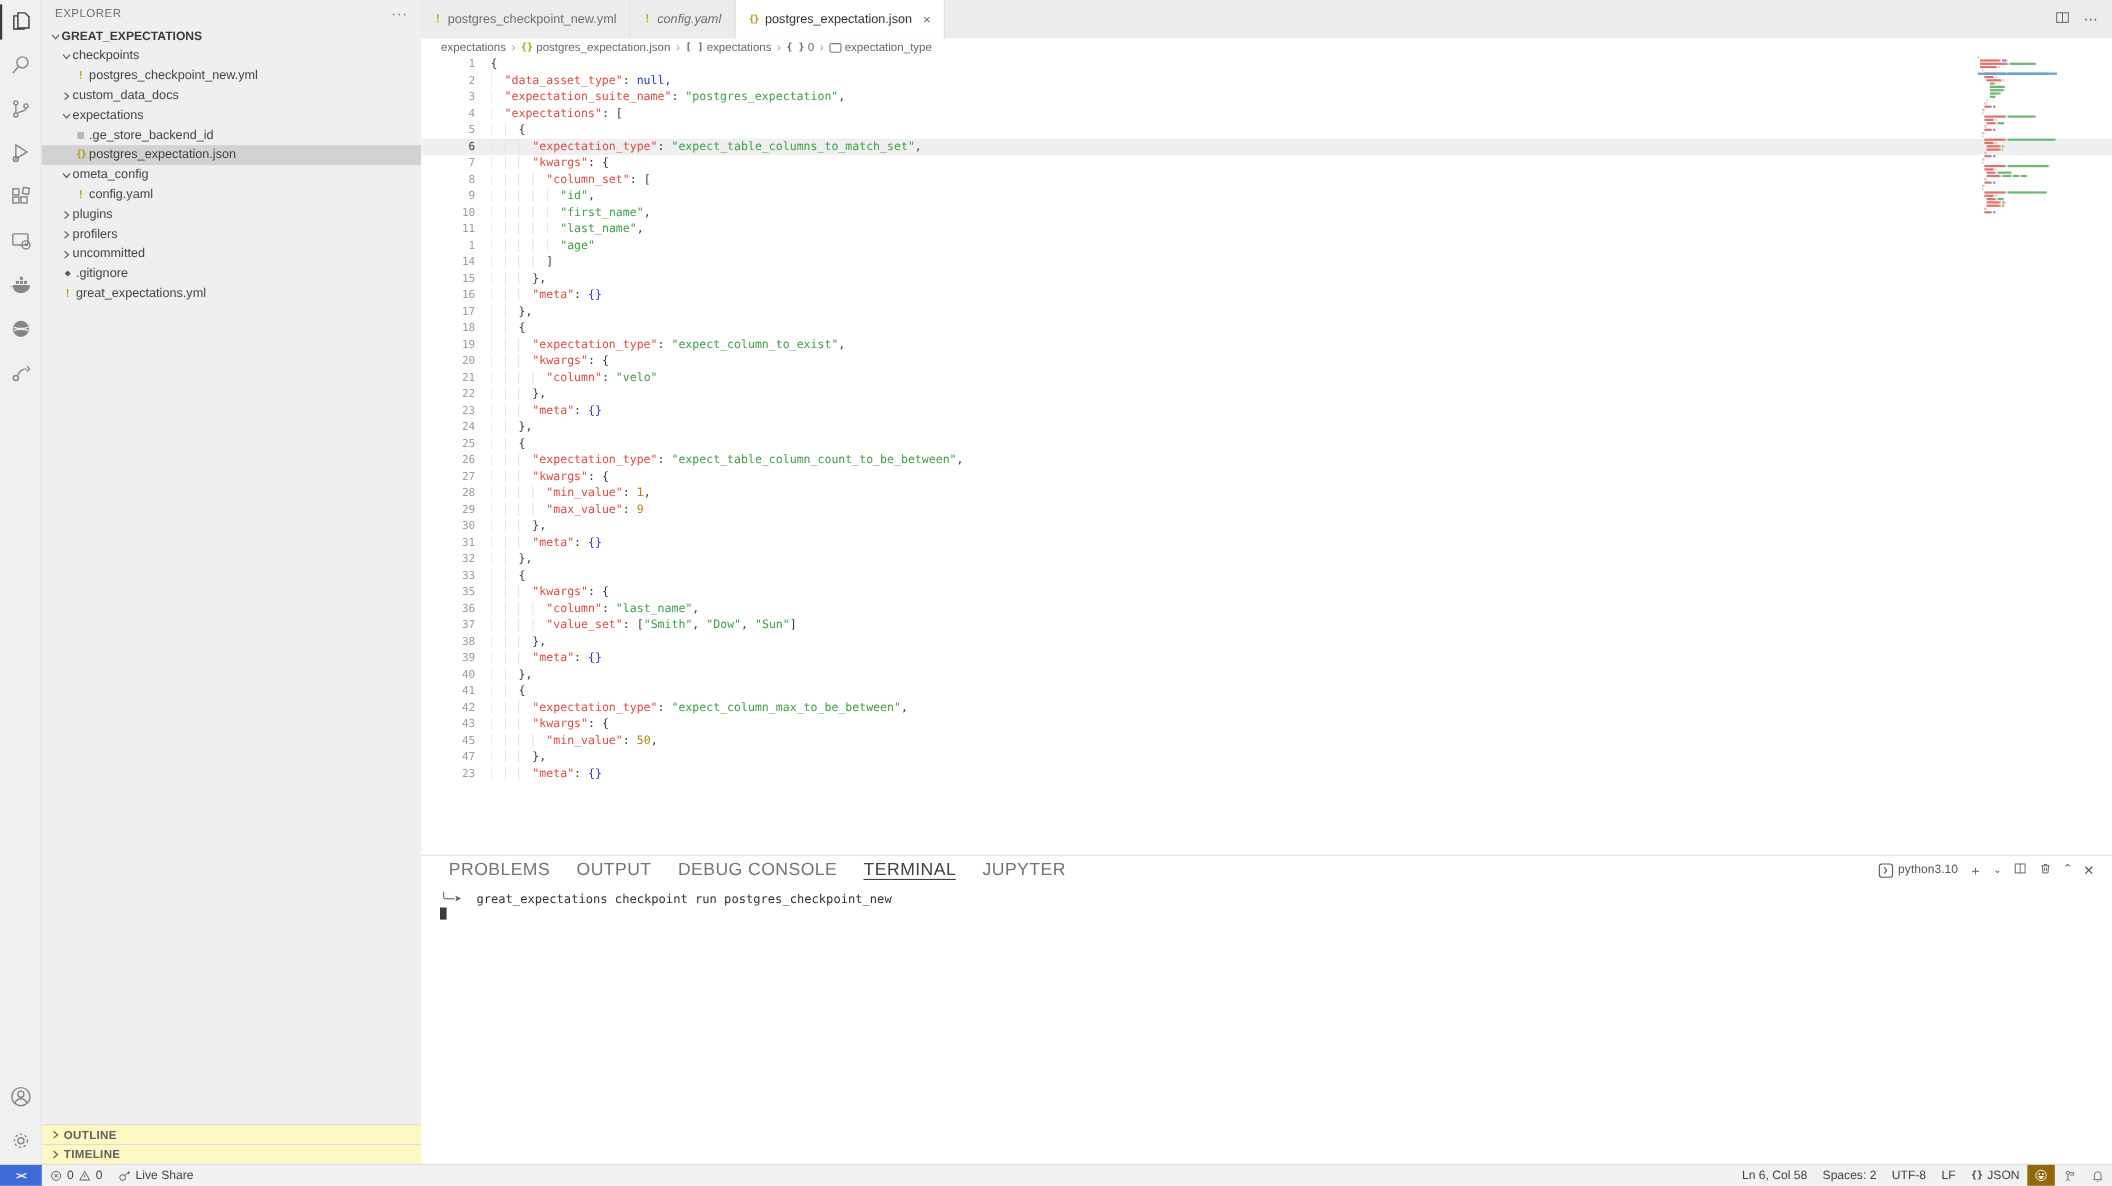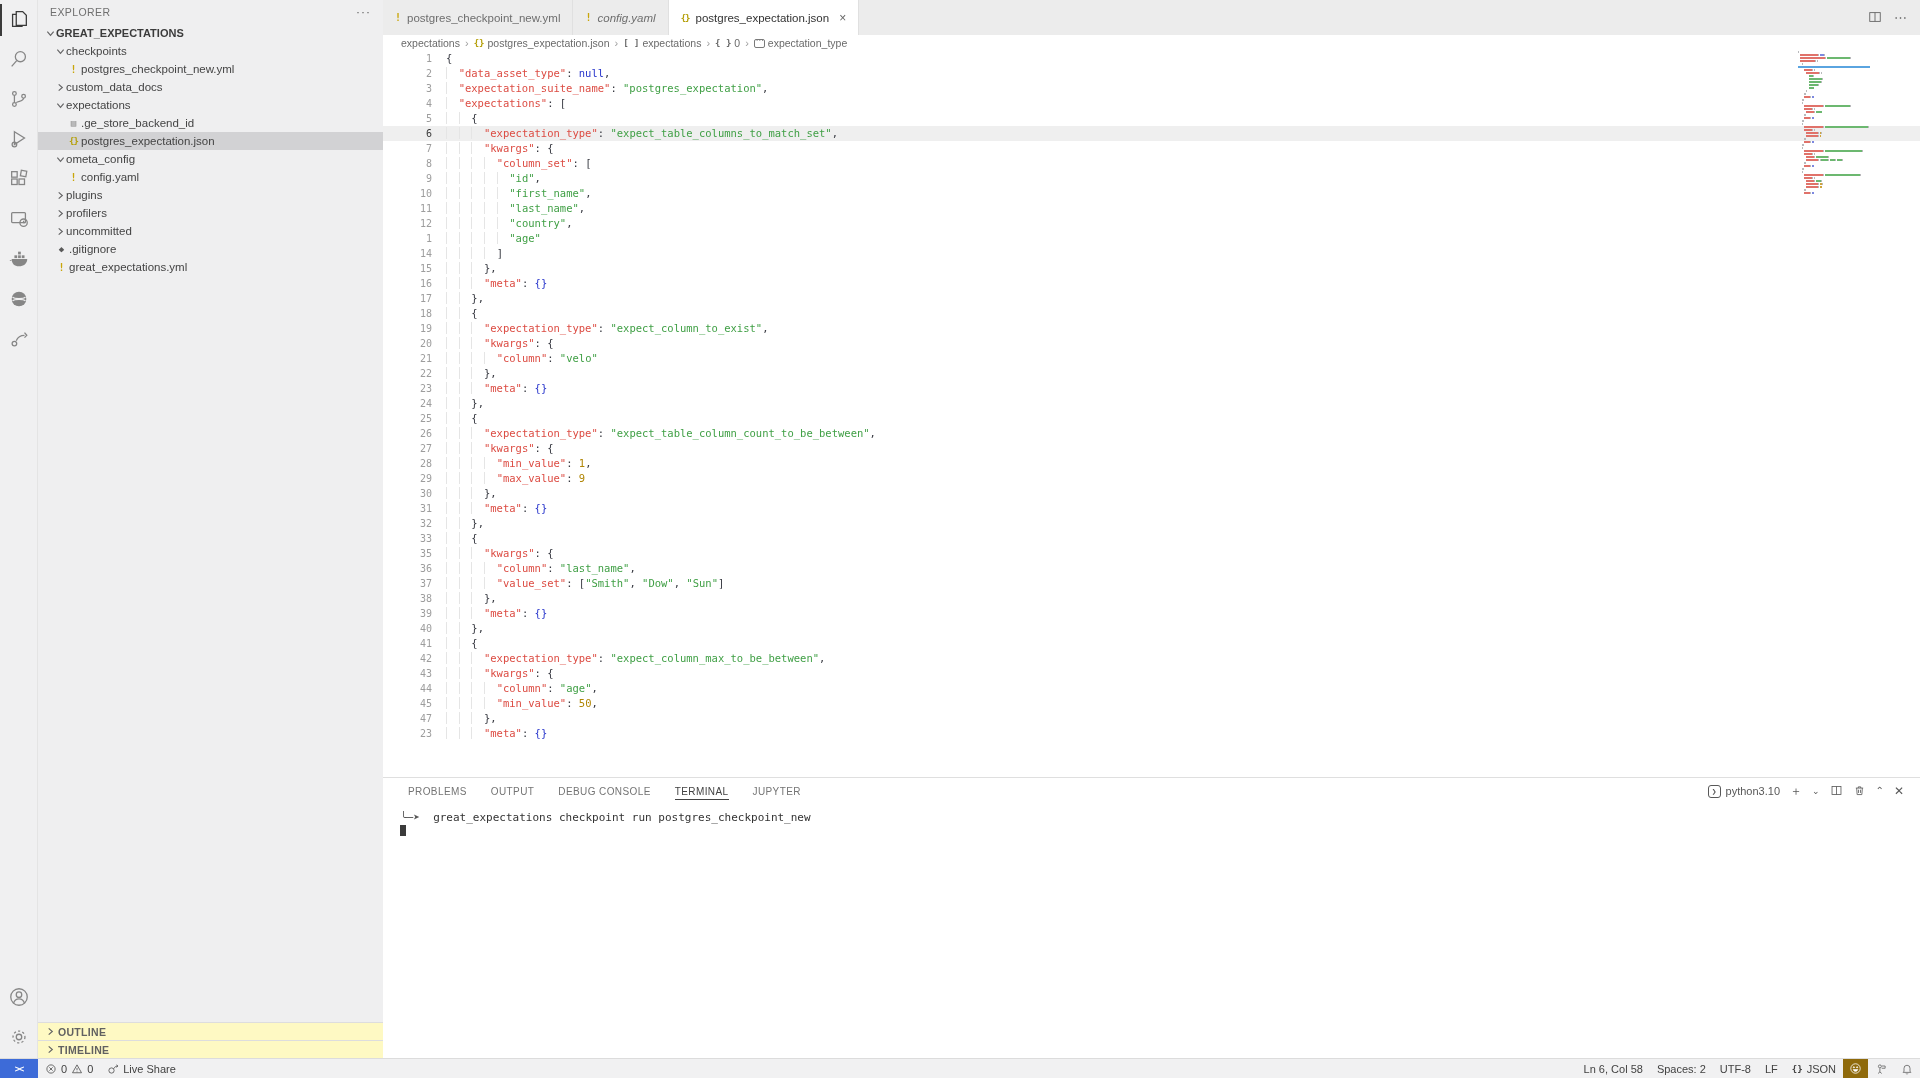--- a/index.html
+++ b/index.html
@@ -74,21 +74,21 @@
   .mm-row { height:2px; margin-bottom:1px; white-space:nowrap; font-size:0; }
   .mm-seg { display:inline-block; height:2px; }
   .mm-k { background:#e0726a; } .mm-s { background:#6cb870; } .mm-n { background:#cfa43c; }
   .mm-c { background:#7c88e0; } .mm-b { background:#7c88e0; } .mm-p { background:#b9b9bc; }
   .mm-w { background:transparent; }
   #mm-cursor { position:absolute; left:0; right:0; height:2px; background:#5aa4e0; }
 
   
   #panel { position:absolute; left:0; right:0; bottom:0; height:281px; background:#fff; border-top:1px solid #dfdfdf; }
   #panel-tabs { height:26px; display:flex; align-items:stretch; padding-left:25px; }
-  .ptab { display:flex; align-items:center; margin-right:24px; font-size:10px; letter-spacing:.4px; color:#747474; cursor:pointer; position:relative; }
+  .ptab { display:flex; align-items:center; margin-right:24px; font-size:16px; letter-spacing:.4px; color:#747474; cursor:pointer; position:relative; }
   .ptab.active { color:#424242; }
   .ptab.active::after { content:""; position:absolute; left:0; right:0; bottom:4px; height:1px; background:#424242; }
   #panel-actions { margin-left:auto; display:flex; align-items:center; gap:10px; padding-right:16px; color:#585858; }
   #panel-actions svg { width:13px; height:13px; }
   #shell-box { display:flex; align-items:center; gap:5px; cursor:pointer; }
   .term-badge { width:13px; height:13px; border:1px solid #585858; border-radius:3px; font-family:"DejaVu Sans Mono", monospace; font-size:8px; display:flex; align-items:center; justify-content:center; }
   .pa-glyph { font-size:12px; cursor:pointer; line-height:1; }
   #terminal { padding:8px 0 0 17px; font-family:"DejaVu Sans Mono","DejaVu Sans", monospace; font-size:11px; }
   .term-line { height:12.5px; line-height:12.5px; white-space:pre; }
   .term-cursor { display:inline-block; width:6px; height:11px; background:#3b3b3b; vertical-align:middle; }
@@ -392,24 +392,20 @@
           </div>
           <div class="code-line">
             <span class="gutter">10</span>
             <span class="code"><span class="ind">  </span><span class="ind">  </span><span class="ind">  </span><span class="ind">  </span><span class="ind">  </span><span class="t-s">"first_name"</span><span class="t-p">,</span></span>
           </div>
           <div class="code-line">
             <span class="gutter">11</span>
             <span class="code"><span class="ind">  </span><span class="ind">  </span><span class="ind">  </span><span class="ind">  </span><span class="ind">  </span><span class="t-s">"last_name"</span><span class="t-p">,</span></span>
           </div>
           <div class="code-line">
-            <span class="gutter">12</span>
-            <span class="code"><span class="ind">  </span><span class="ind">  </span><span class="ind">  </span><span class="ind">  </span><span class="ind">  </span><span class="t-s">"country"</span><span class="t-p">,</span></span>
-          </div>
-          <div class="code-line">
             <span class="gutter">1</span>
             <span class="code"><span class="ind">  </span><span class="ind">  </span><span class="ind">  </span><span class="ind">  </span><span class="ind">  </span><span class="t-s">"age"</span></span>
           </div>
           <div class="code-line">
             <span class="gutter">14</span>
             <span class="code"><span class="ind">  </span><span class="ind">  </span><span class="ind">  </span><span class="ind">  </span><span class="t-p">]</span></span>
           </div>
           <div class="code-line">
             <span class="gutter">15</span>
             <span class="code"><span class="ind">  </span><span class="ind">  </span><span class="ind">  </span><span class="t-p">}</span><span class="t-p">,</span></span>
@@ -514,24 +510,20 @@
             <span class="gutter">41</span>
             <span class="code"><span class="ind">  </span><span class="ind">  </span><span class="t-p">{</span></span>
           </div>
           <div class="code-line">
             <span class="gutter">42</span>
             <span class="code"><span class="ind">  </span><span class="ind">  </span><span class="ind">  </span><span class="t-k">"expectation_type"</span><span class="t-p">:</span> <span class="t-s">"expect_column_max_to_be_between"</span><span class="t-p">,</span></span>
           </div>
           <div class="code-line">
             <span class="gutter">43</span>
             <span class="code"><span class="ind">  </span><span class="ind">  </span><span class="ind">  </span><span class="t-k">"kwargs"</span><span class="t-p">:</span> <span class="t-p">{</span></span>
-          </div>
-          <div class="code-line">
-            <span class="gutter">44</span>
-            <span class="code"><span class="ind">  </span><span class="ind">  </span><span class="ind">  </span><span class="ind">  </span><span class="t-k">"column"</span><span class="t-p">:</span> <span class="t-s">"age"</span><span class="t-p">,</span></span>
           </div>
           <div class="code-line">
             <span class="gutter">45</span>
             <span class="code"><span class="ind">  </span><span class="ind">  </span><span class="ind">  </span><span class="ind">  </span><span class="t-k">"min_value"</span><span class="t-p">:</span> <span class="t-n">50</span><span class="t-p">,</span></span>
           </div>
           <div class="code-line">
             <span class="gutter">47</span>
             <span class="code"><span class="ind">  </span><span class="ind">  </span><span class="ind">  </span><span class="t-p">}</span><span class="t-p">,</span></span>
           </div>
           <div class="code-line">

